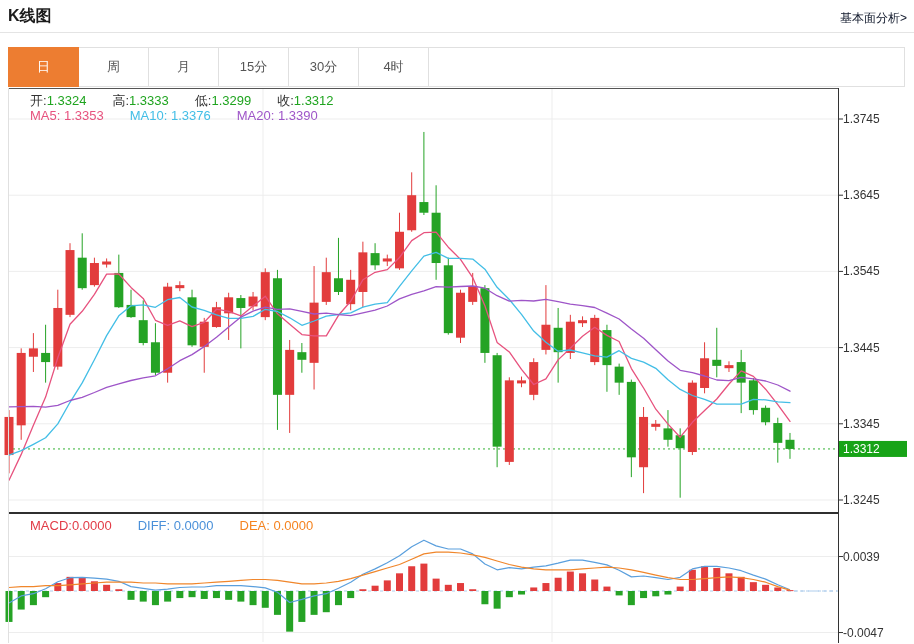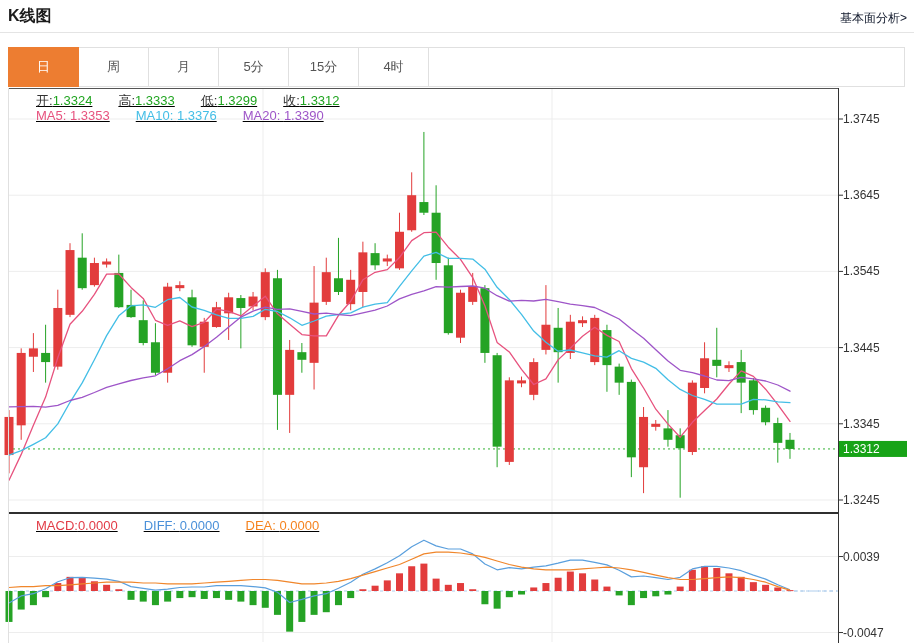--- a/index.html
+++ b/index.html
@@ -12,39 +12,39 @@
   .title-divider{position:absolute;top:32px;left:0;width:914px;height:1px;background:#e4e4e4;}
   .tab-bar{
     position:absolute;top:47px;left:8px;width:897px;height:40px;
     border:1px solid #e0e0e0;box-sizing:border-box;display:flex;background:#fff;
   }
   .tab{
     width:70px;height:100%;line-height:38px;text-align:center;font-size:13px;color:#555;
     border-right:1px solid #e0e0e0;box-sizing:border-box;cursor:pointer;background:#fff;flex:none;
   }
   .tab.selected{color:#fff;line-height:40px;margin:-1px 0 -1px -1px;height:40px;width:71px;border-right:none;}
-  .legend-row{position:absolute;left:36px;font-size:13px;white-space:nowrap;z-index:3;pointer-events:none;text-decoration:underline;}
+  .legend-row{position:absolute;left:30px;font-size:13px;white-space:nowrap;z-index:3;pointer-events:none;}
   .legend-row .item{margin-right:26px;}
   #chart-svg{position:absolute;top:0;left:0;z-index:1;}
   text{font-family:"Liberation Sans","DejaVu Sans",sans-serif;}
 </style>
 </head>
 <body>
 
 <div id="app">
   <div class="page-title">K线图</div>
   <a class="fund-link">基本面分析&gt;</a>
   <div class="title-divider"></div>
 
   <div class="tab-bar" id="tab-bar">
       <div class="tab selected" style="background: rgb(237, 125, 49);">日</div>
       <div class="tab">周</div>
       <div class="tab">月</div>
-      <div class="tab">5分</div>
       <div class="tab">15分</div>
+      <div class="tab">30分</div>
       <div class="tab">4时</div>
     </div>
 
   <svg id="chart-svg" width="914" height="644">
       <line x1="263" y1="89" x2="263" y2="642" stroke="#ededed" stroke-width="1"></line>
       <line x1="552" y1="89" x2="552" y2="642" stroke="#ededed" stroke-width="1"></line>
       <line x1="8" y1="118.99999999999966" x2="838" y2="118.99999999999966" stroke="#ededed" stroke-width="1"></line>
       <line x1="838" y1="118.99999999999966" x2="843" y2="118.99999999999966" stroke="#333333" stroke-width="1"></line>
       <text x="843" y="122.99999999999966" font-size="12" fill="#333333">1.3745</text>
       <line x1="8" y1="195.1999999999997" x2="838" y2="195.1999999999997" stroke="#ededed" stroke-width="1"></line>

